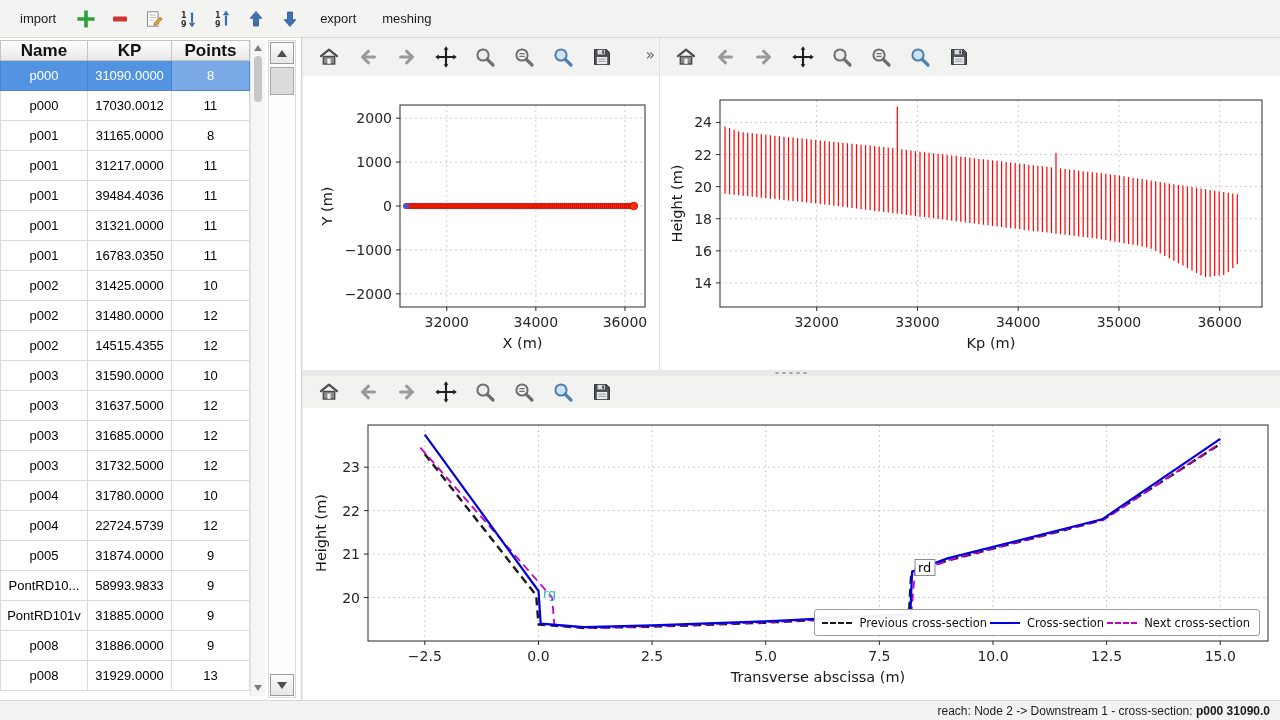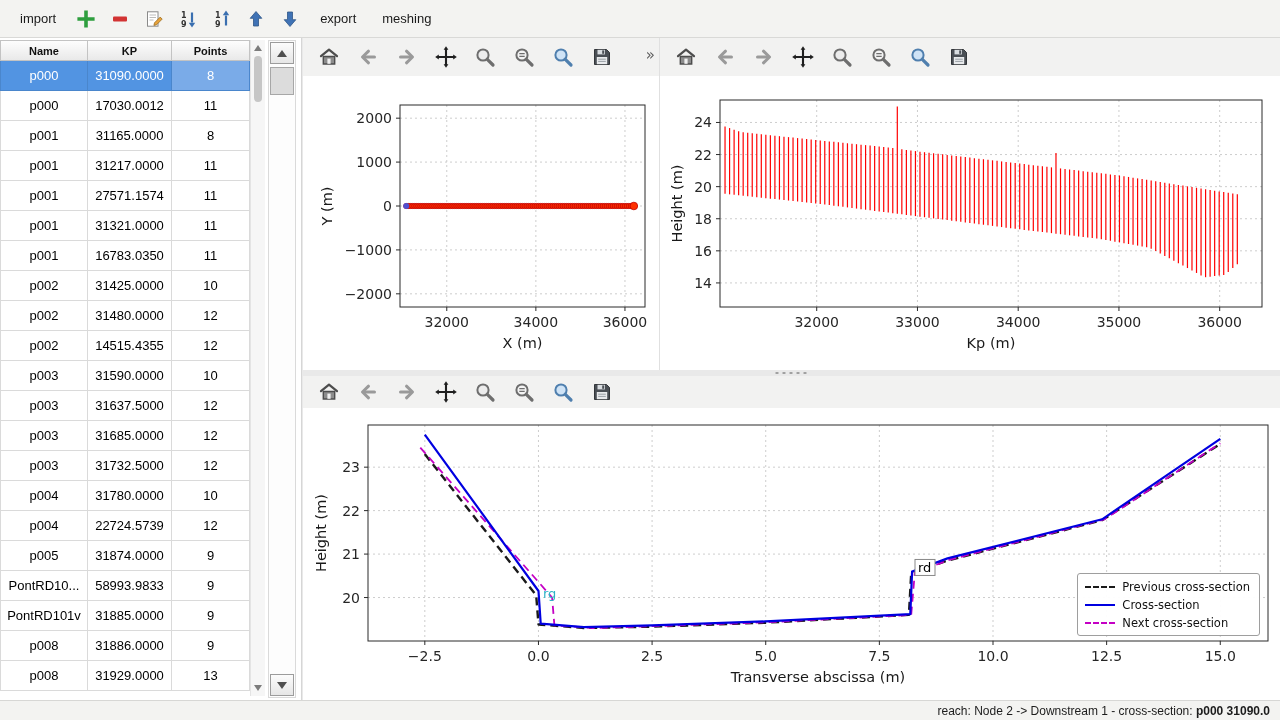--- a/index.html
+++ b/index.html
@@ -11,21 +11,21 @@
   #menubar{position:absolute;left:0;top:0;width:1280px;height:38px;background:#f3f3f1;
     border-bottom:1px solid #d9d9d7;display:flex;align-items:center;gap:6px;padding:0 10px}
   .menu-item{font:13px "Liberation Sans",sans-serif;color:#1b1b1b;background:none;border:none;padding:5px 10px;cursor:default}
   .mi-btn{width:28px;height:28px;border:none;background:transparent;display:flex;align-items:center;justify-content:center}
 
   
   #left-panel{position:absolute;left:0;top:38px;width:302px;height:662px;background:#fff;border-right:1px solid #d6d6d6}
   .tbl{position:absolute;left:0;top:2px;width:250px;font-family:"Liberation Sans",sans-serif}
   .tbl-header{display:flex;height:21px}
   .th{border:1px solid #c3c3c3;border-left-width:0;background:linear-gradient(#fdfdfd,#e9e9e9);
-      font-size:11px;font-weight:bold;color:#111;display:flex;align-items:center;justify-content:center}
+      font-size:17px;font-weight:bold;color:#111;display:flex;align-items:center;justify-content:center}
   .th:first-child{border-left-width:1px}
   .tr{display:flex;height:30px}
   .td{border-right:1px solid #dadada;border-bottom:1px solid #dadada;font-size:13px;color:#000;
       display:flex;align-items:center;justify-content:center;background:#fff;overflow:hidden;white-space:nowrap}
   .td:first-child{border-left:1px solid #dadada}
   .c0{width:88px}.c1{width:84px}.c2{width:78px}
   .tr.selected .td{background:#5294e2;color:#fff;border-color:#4a86cc}
   .tr.selected .td.points{background:#7aabe8}
 
   
@@ -63,21 +63,21 @@
   
   .ticklabel{font-family:"DejaVu Sans",sans-serif;font-size:14px;fill:#262626}
   .axlabel{font-family:"DejaVu Sans",sans-serif;font-size:14.5px;fill:#1a1a1a}
   .annot{font-family:"DejaVu Sans",sans-serif;font-size:13px}
   .grid{stroke:#cdcdcd;stroke-width:1;stroke-dasharray:2 3}
   .spine{fill:none;stroke:#2a2a2a;stroke-width:1}
   .tick{stroke:#2a2a2a;stroke-width:1}
 
   
   #legend{position:absolute;right:20px;bottom:64px;background:rgba(255,255,255,.95);border:1px solid #9e9e9e;
-    border-radius:3px;padding:5px 9px 5px 7px;display:flex;flex-direction:column;gap:3px}
+    border-radius:3px;padding:5px 9px 5px 7px;display:flex;flex-direction:row;gap:3px}
   .leg-row{display:flex;align-items:center;gap:7px;height:15px}
   .leg-sample{width:30px;height:0}
   .leg-label{font-family:"DejaVu Sans",sans-serif;font-size:11.5px;color:#111;white-space:nowrap}
 
   
   #statusbar{position:absolute;left:0;top:700px;width:1280px;height:20px;background:#f3f3f1;border-top:1px solid #d7d7d5;
     display:flex;justify-content:flex-end;align-items:center;padding:0 10px;font-size:12px;color:#1c1c1c}
   #statusbar span{white-space:pre}
 </style>
 </head>
@@ -156,21 +156,21 @@
           <div class="td c1">31165.0000</div>
           <div class="td c2 points">8</div>
         </div>
         <div class="tr">
           <div class="td c0">p001</div>
           <div class="td c1">31217.0000</div>
           <div class="td c2 points">11</div>
         </div>
         <div class="tr">
           <div class="td c0">p001</div>
-          <div class="td c1">27571.1574</div>
+          <div class="td c1">39484.4036</div>
           <div class="td c2 points">11</div>
         </div>
         <div class="tr">
           <div class="td c0">p001</div>
           <div class="td c1">31321.0000</div>
           <div class="td c2 points">11</div>
         </div>
         <div class="tr">
           <div class="td c0">p001</div>
           <div class="td c1">16783.0350</div>

